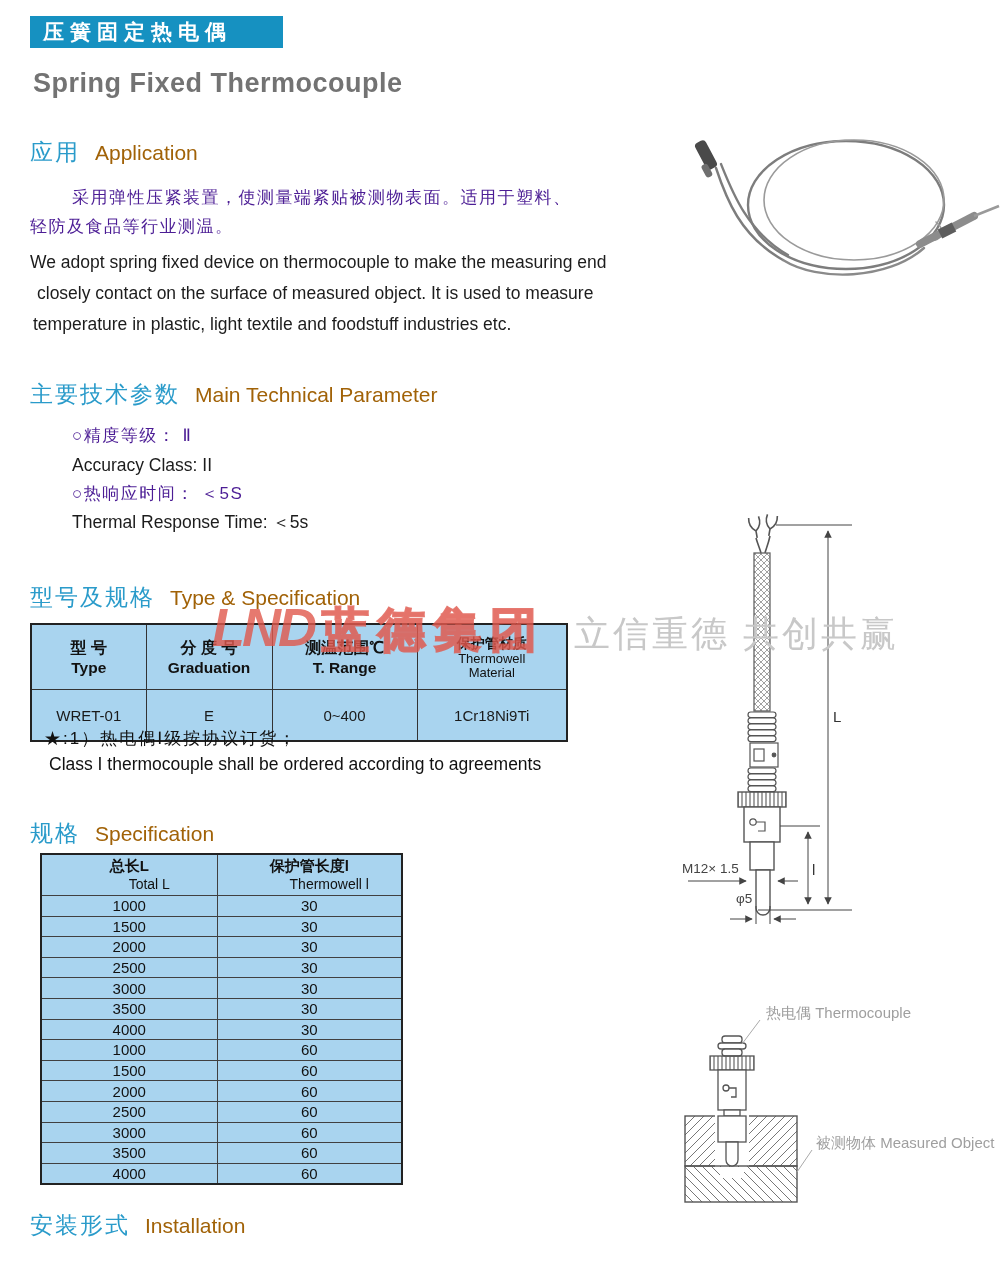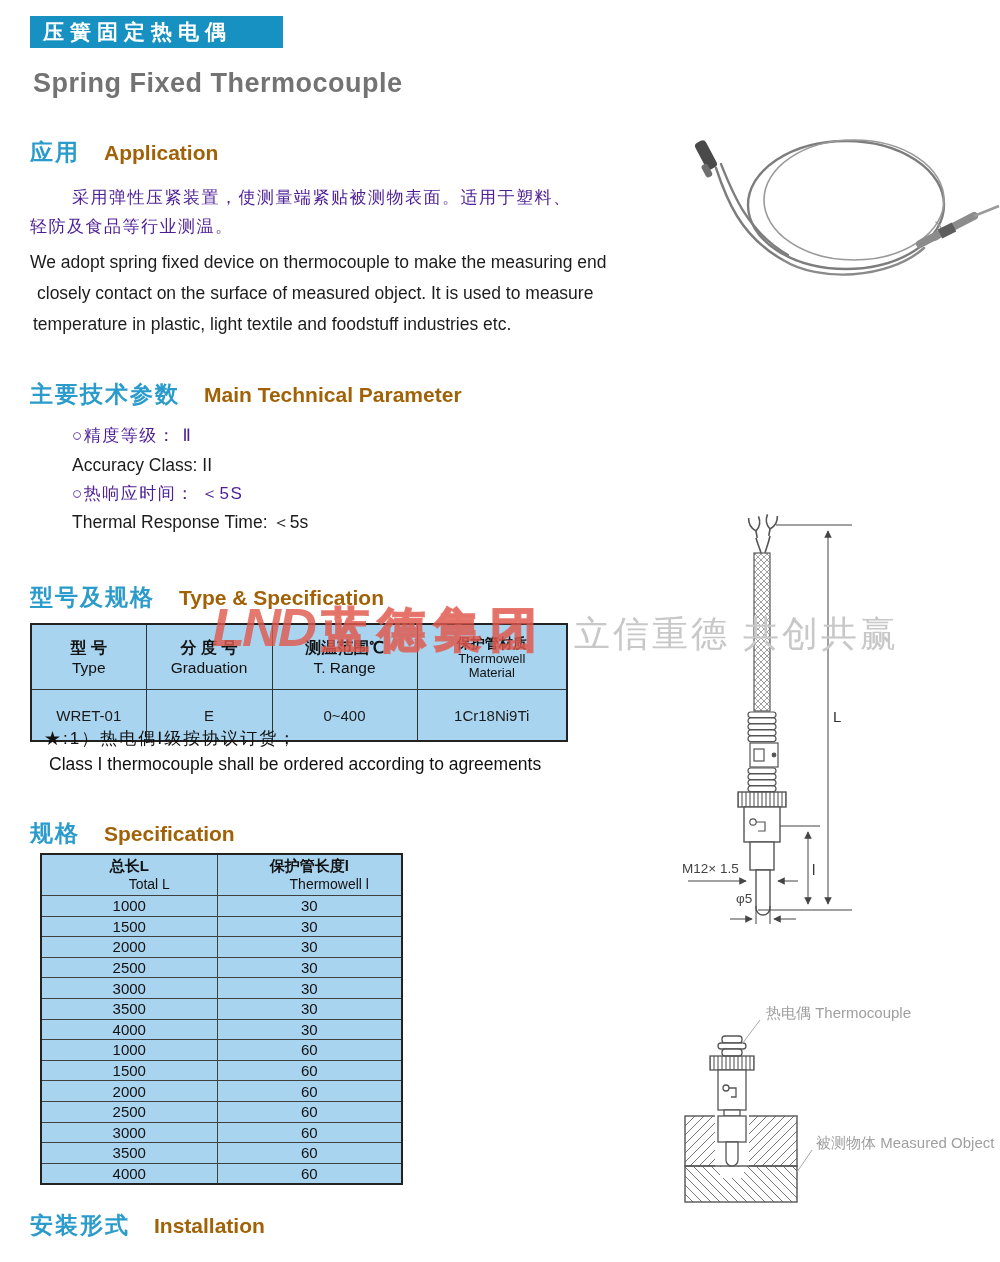--- a/index.html
+++ b/index.html
@@ -5,34 +5,34 @@
   html,body{margin:0;padding:0;background:#fff;}
   .page{position:relative;width:1000px;height:1262px;background:#fff;overflow:hidden;
         font-family:"Liberation Sans",sans-serif;color:#1a1a1a;}
   .abs{position:absolute;}
 
   .badge{left:30px;top:16px;width:240px;height:32px;background:var(--header_bg,#1691c1);
          color:#fff;font-size:21px;font-weight:bold;letter-spacing:6px;
          line-height:32px;padding-left:13px;}
   .title{left:33px;top:68px;font-size:27px;font-weight:bold;letter-spacing:.5px;color:#737373;text-align:center;}
 
-  .sec{display:flex;align-items:baseline;gap:24px;font-weight:bold;}
+  .sec{display:flex;align-items:baseline;gap:15px;}
   .sec .zh{color:var(--heading_blue,#2a9bca);font-size:23px;letter-spacing:2px;}
   .sec .en{color:#a16207;font-size:21px;}
 
   .zhtext{font-size:17px;letter-spacing:1.5px;color:#4c1d95;}
   .entext{font-size:17.5px;color:#1c1c1c;line-height:31px;}
 
   
   table{border-collapse:collapse;}
   .t1{left:30px;top:623px;width:536px;table-layout:fixed;}
   .t1 th,.t1 td{background:var(--table_blue,#a9d4ef);border:1px solid #333;text-align:center;
                 vertical-align:middle;padding:8px;}
   .t1 th{height:48px;font-size:16px;font-weight:bold;color:#111;}
-  .t1 th .sub{display:block;font-weight:normal;font-size:15.5px;}
+  .t1 th .sub{display:block;font-weight:bold;font-size:15.5px;}
   .t1 th .sub3{display:block;font-weight:normal;font-size:13px;line-height:14px;}
   .t1 th .zh3{font-size:14px;line-height:16px;}
   .t1 td{height:34px;font-size:15px;}
   .t1{border:2px solid #222;}
 
   .t2{left:40px;top:853px;width:361px;table-layout:fixed;border:2px solid #222;}
   .t2 th,.t2 td{background:var(--table_blue,#a9d4ef);border:1px solid #404040;text-align:center;
                 vertical-align:middle;padding:0;color:#111;}
   .t2 th{height:40px;font-size:15px;font-weight:bold;line-height:18px;}
   .t2 th .sub{display:block;font-weight:normal;font-size:14px;margin-left:40px;}

